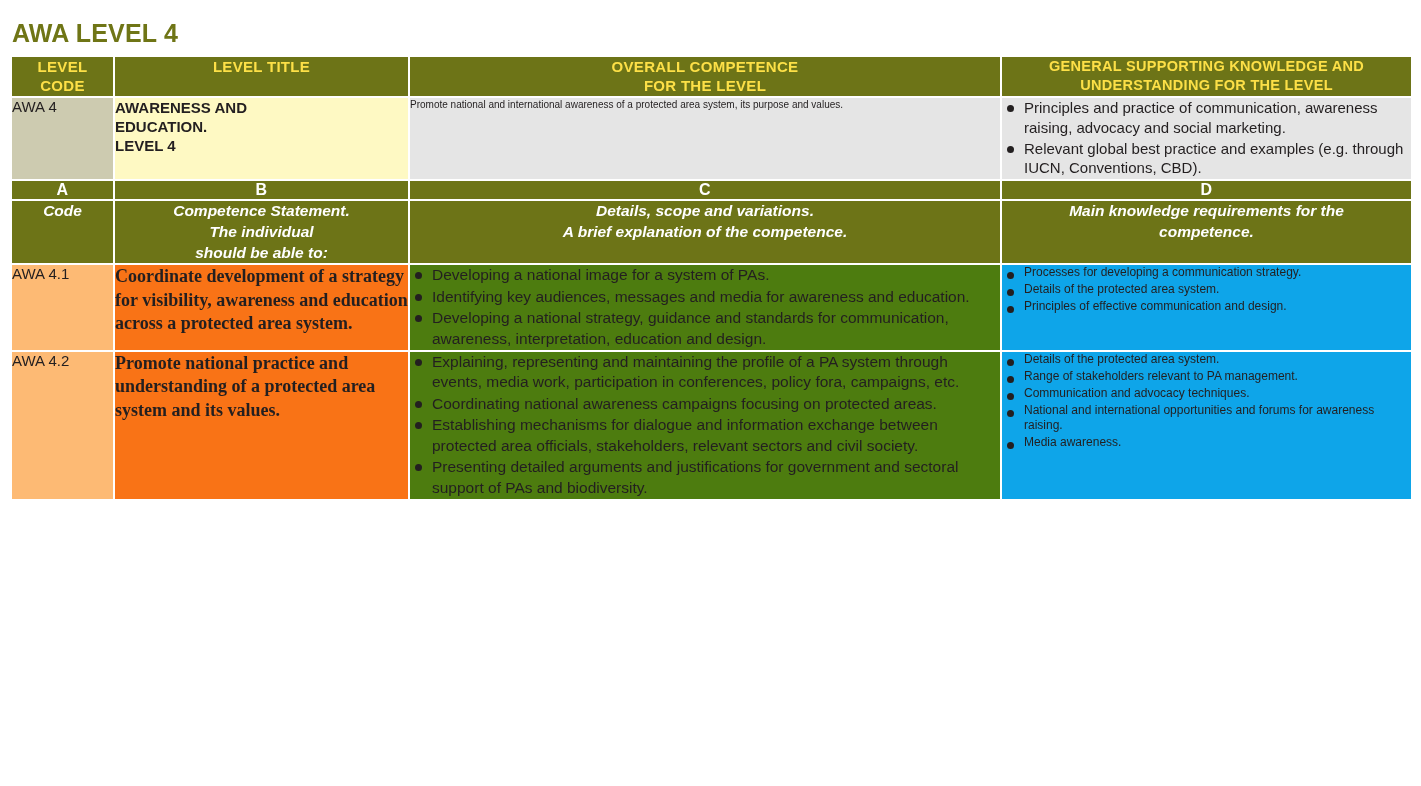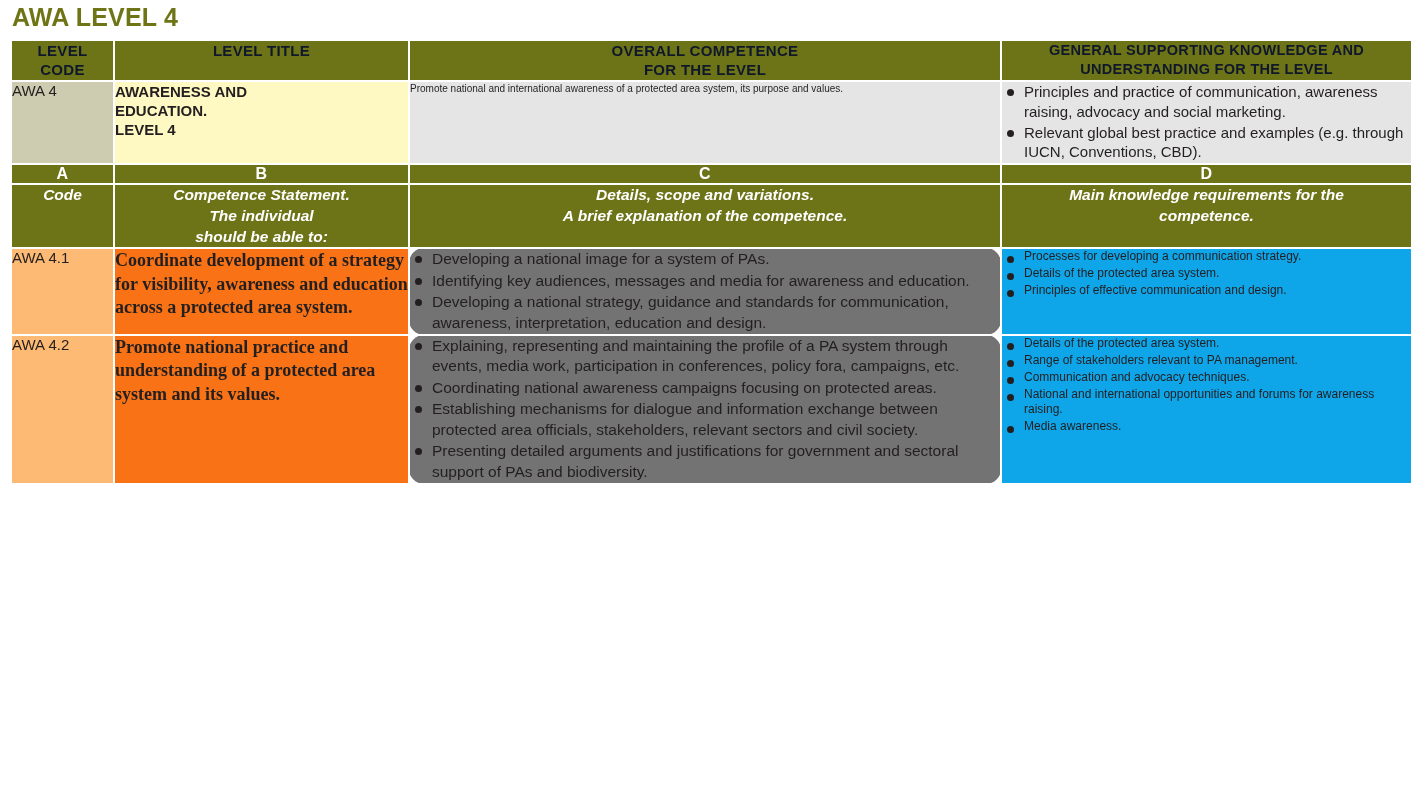--- a/index.html
+++ b/index.html
@@ -21,41 +21,42 @@
     box-sizing: border-box;
     padding: 0 10px;
   }
   .page-title {
     font-size: 25px;
     font-weight: bold;
     color: #6f7516;
     letter-spacing: 0.2px;
     padding: 4px 0 9px 2px;
     line-height: 1.05;
+    margin-top: 16px;
   }
   table.matrix {
     width: 1401px;
     border-collapse: collapse;
     table-layout: fixed;
   }
   table.matrix td, table.matrix th {
     vertical-align: top;
     border: 2px solid #ffffff;
     padding: 0;
   }
   
   col.c-a { width: 103px; }
   col.c-b { width: 295px; }
   col.c-c { width: 592px; }
   col.c-d { width: 411px; }
 
   
   .hdr {
     background: #6d7417;
-    color: #0f172a;
+    color: #fde047;
     text-align: center;
     font-weight: bold;
     font-size: 15px;
     line-height: 1.28;
     letter-spacing: 0.3px;
     padding: 13px 8px 15px 8px;
     text-transform: uppercase;
   }
   .hdr.small { font-size: 14.5px; margin-top: 8px; }
 
@@ -119,25 +120,24 @@
   }
   .cell-stmt {
     background: #f97316;
     font-size: 18px;
     font-weight: bold;
     line-height: 1.30;
     padding: 11px 14px 12px 16px;
     font-family: Liberation Serif, serif;
   }
   .cell-det {
-    background: #737373;
+    background: #4d7c0f;
     font-size: 15.5px;
     line-height: 1.32;
     padding: 11px 14px 12px 10px;
-    border-radius: 15px;
   }
   .cell-know {
     background: #0ea5e9;
     font-size: 12px;
     line-height: 1.32;
     padding: 11px 14px 12px 10px;
   }
 
   ul.bul {
     list-style: none;

